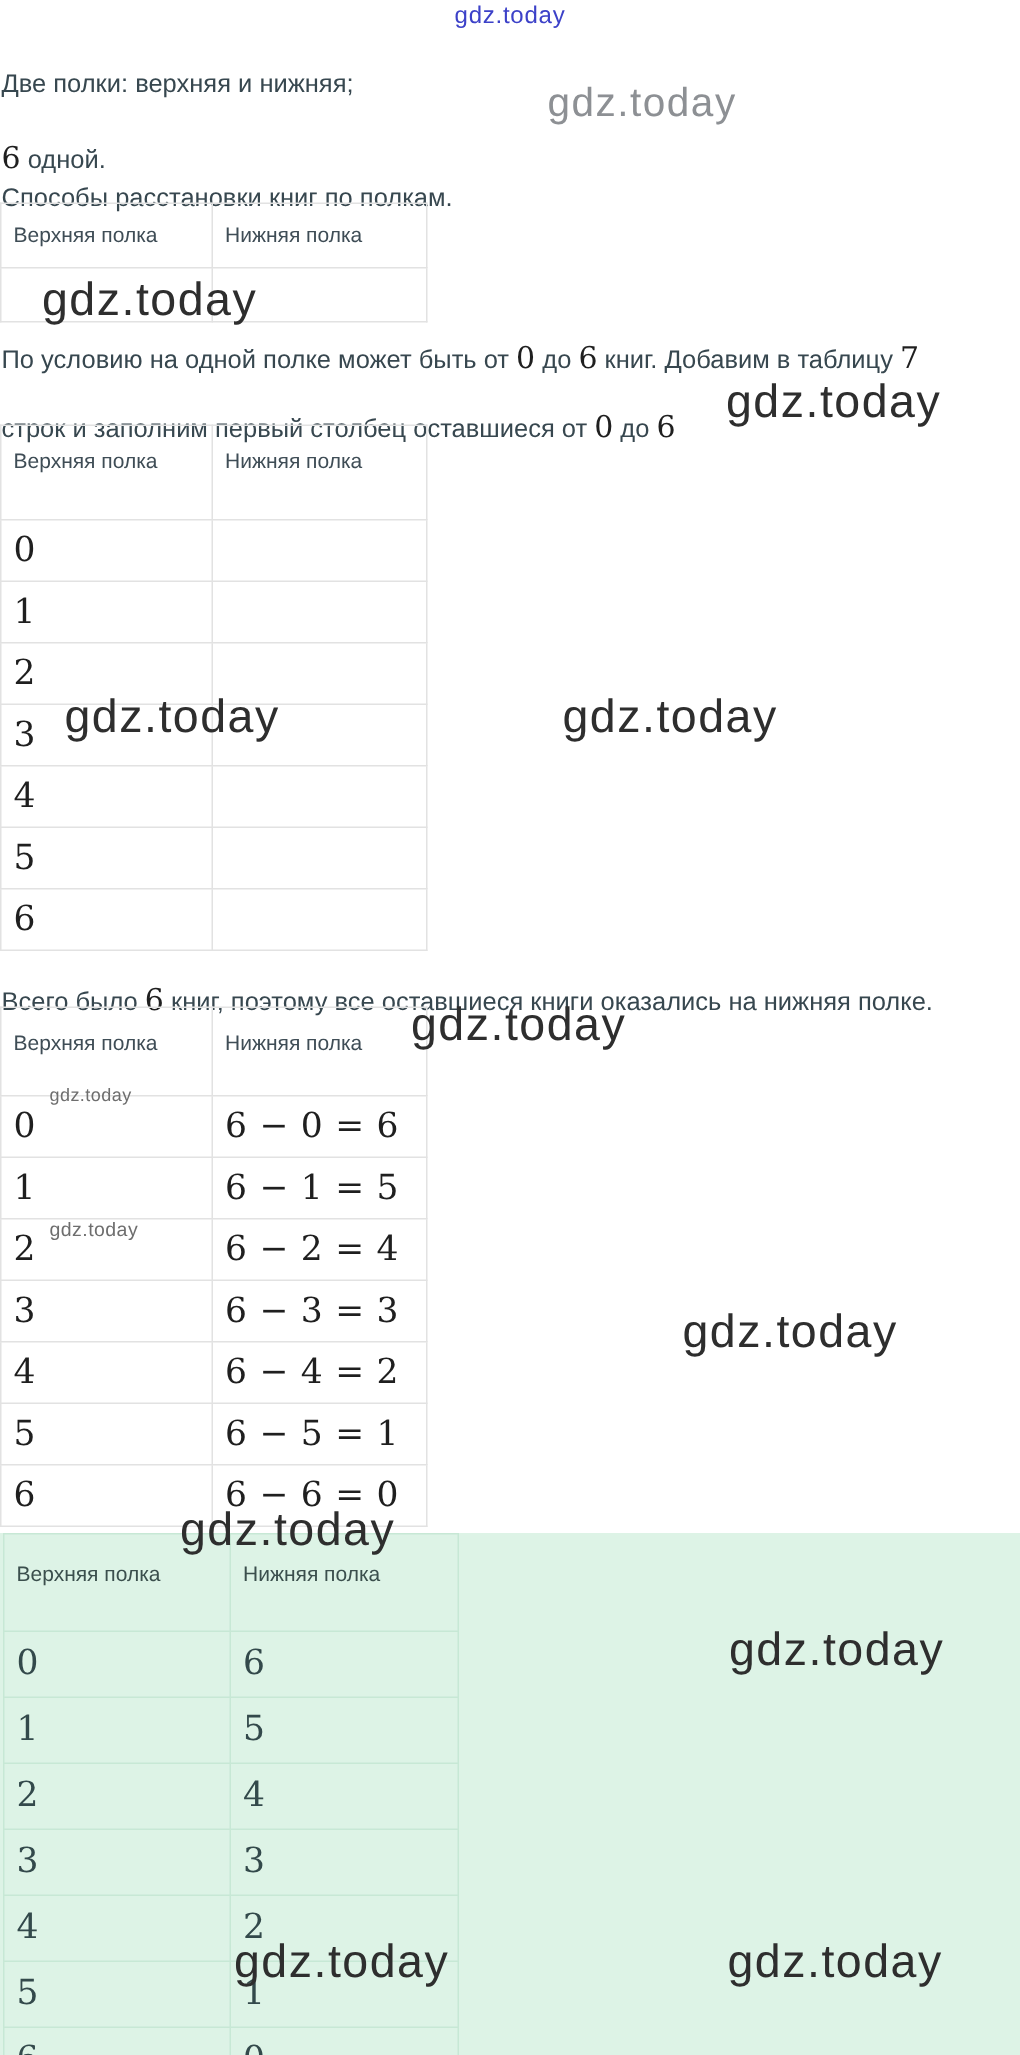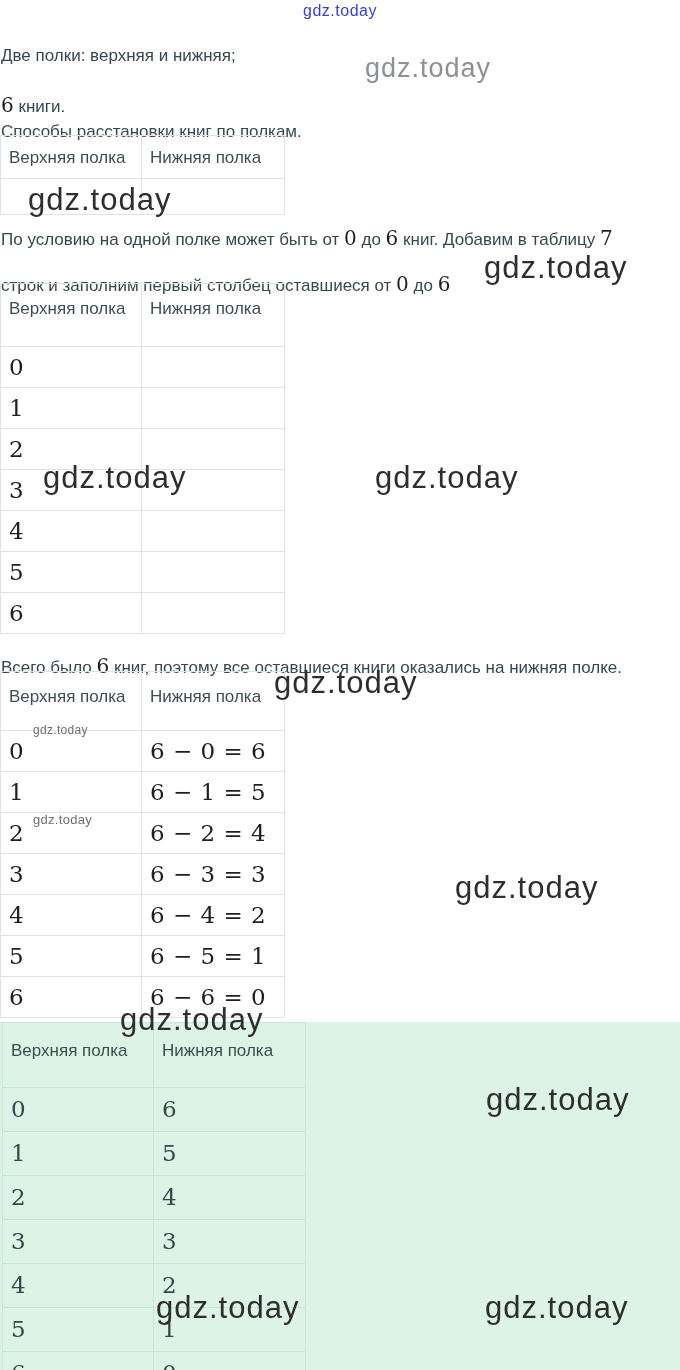--- a/index.html
+++ b/index.html
@@ -20,21 +20,21 @@
   }
   .line{position:absolute;left:1px;font-size:17px;line-height:21px;white-space:nowrap;}
   .mnum{
     font-family:"DejaVu Serif","Liberation Serif",serif;
     color:var(--math);font-size:20px;line-height:1;
   }
   .tbl{position:absolute;left:0;border-collapse:collapse;table-layout:fixed;background:transparent;}
   .tbl th,.tbl td{border:1px solid var(--table-border);box-sizing:border-box;overflow:hidden;}
   .tbl th{
     font-weight:normal;text-align:left;vertical-align:top;
-    padding:15px 8px 0 8px;font-size:17px;color:var(--heading);
+    padding:15px 8px 0 8px;font-size:14px;color:var(--heading);
   }
   .tbl td{vertical-align:middle;padding:0 8px;}
   .tbl td.mnum{font-size:23px;letter-spacing:.5px;}
   .t1,.t2,.t3{width:285px;}
   .t1 th:first-child,.t2 th:first-child,.t3 th:first-child{width:141px;}
   .t1 th{height:43px;padding-top:12px;}
   .t1 td{height:36px;}
   .t2 th{height:63px;}
   .t2 td{height:41px;}
   .t3 th{height:59px;}
@@ -53,21 +53,21 @@
   .wm-dark{color:var(--wm-dark);}
   .wm-gray{color:var(--wm-gray);}
   .wm-small{color:var(--wm-small);letter-spacing:.3px;}
 </style>
 </head>
 <body>
 
 <a class="top-link" href="#">gdz.today</a>
 
 <p class="line" style="top:28px">Две полки: верхняя и нижняя;</p>
-<p class="line" style="top:78px"><span class="mnum">6</span><span> книги.</span></p>
+<p class="line" style="top:78px"><span class="mnum">6</span><span> одной.</span></p>
 <p class="line" style="top:104px">Способы расстановки книг по полкам.</p>
 
 <table class="tbl t1" style="top:135px">
     <thead>
       <tr>
         <th>Верхняя полка</th>
         <th>Нижняя полка</th>
       </tr>
     </thead>
     <tbody>

